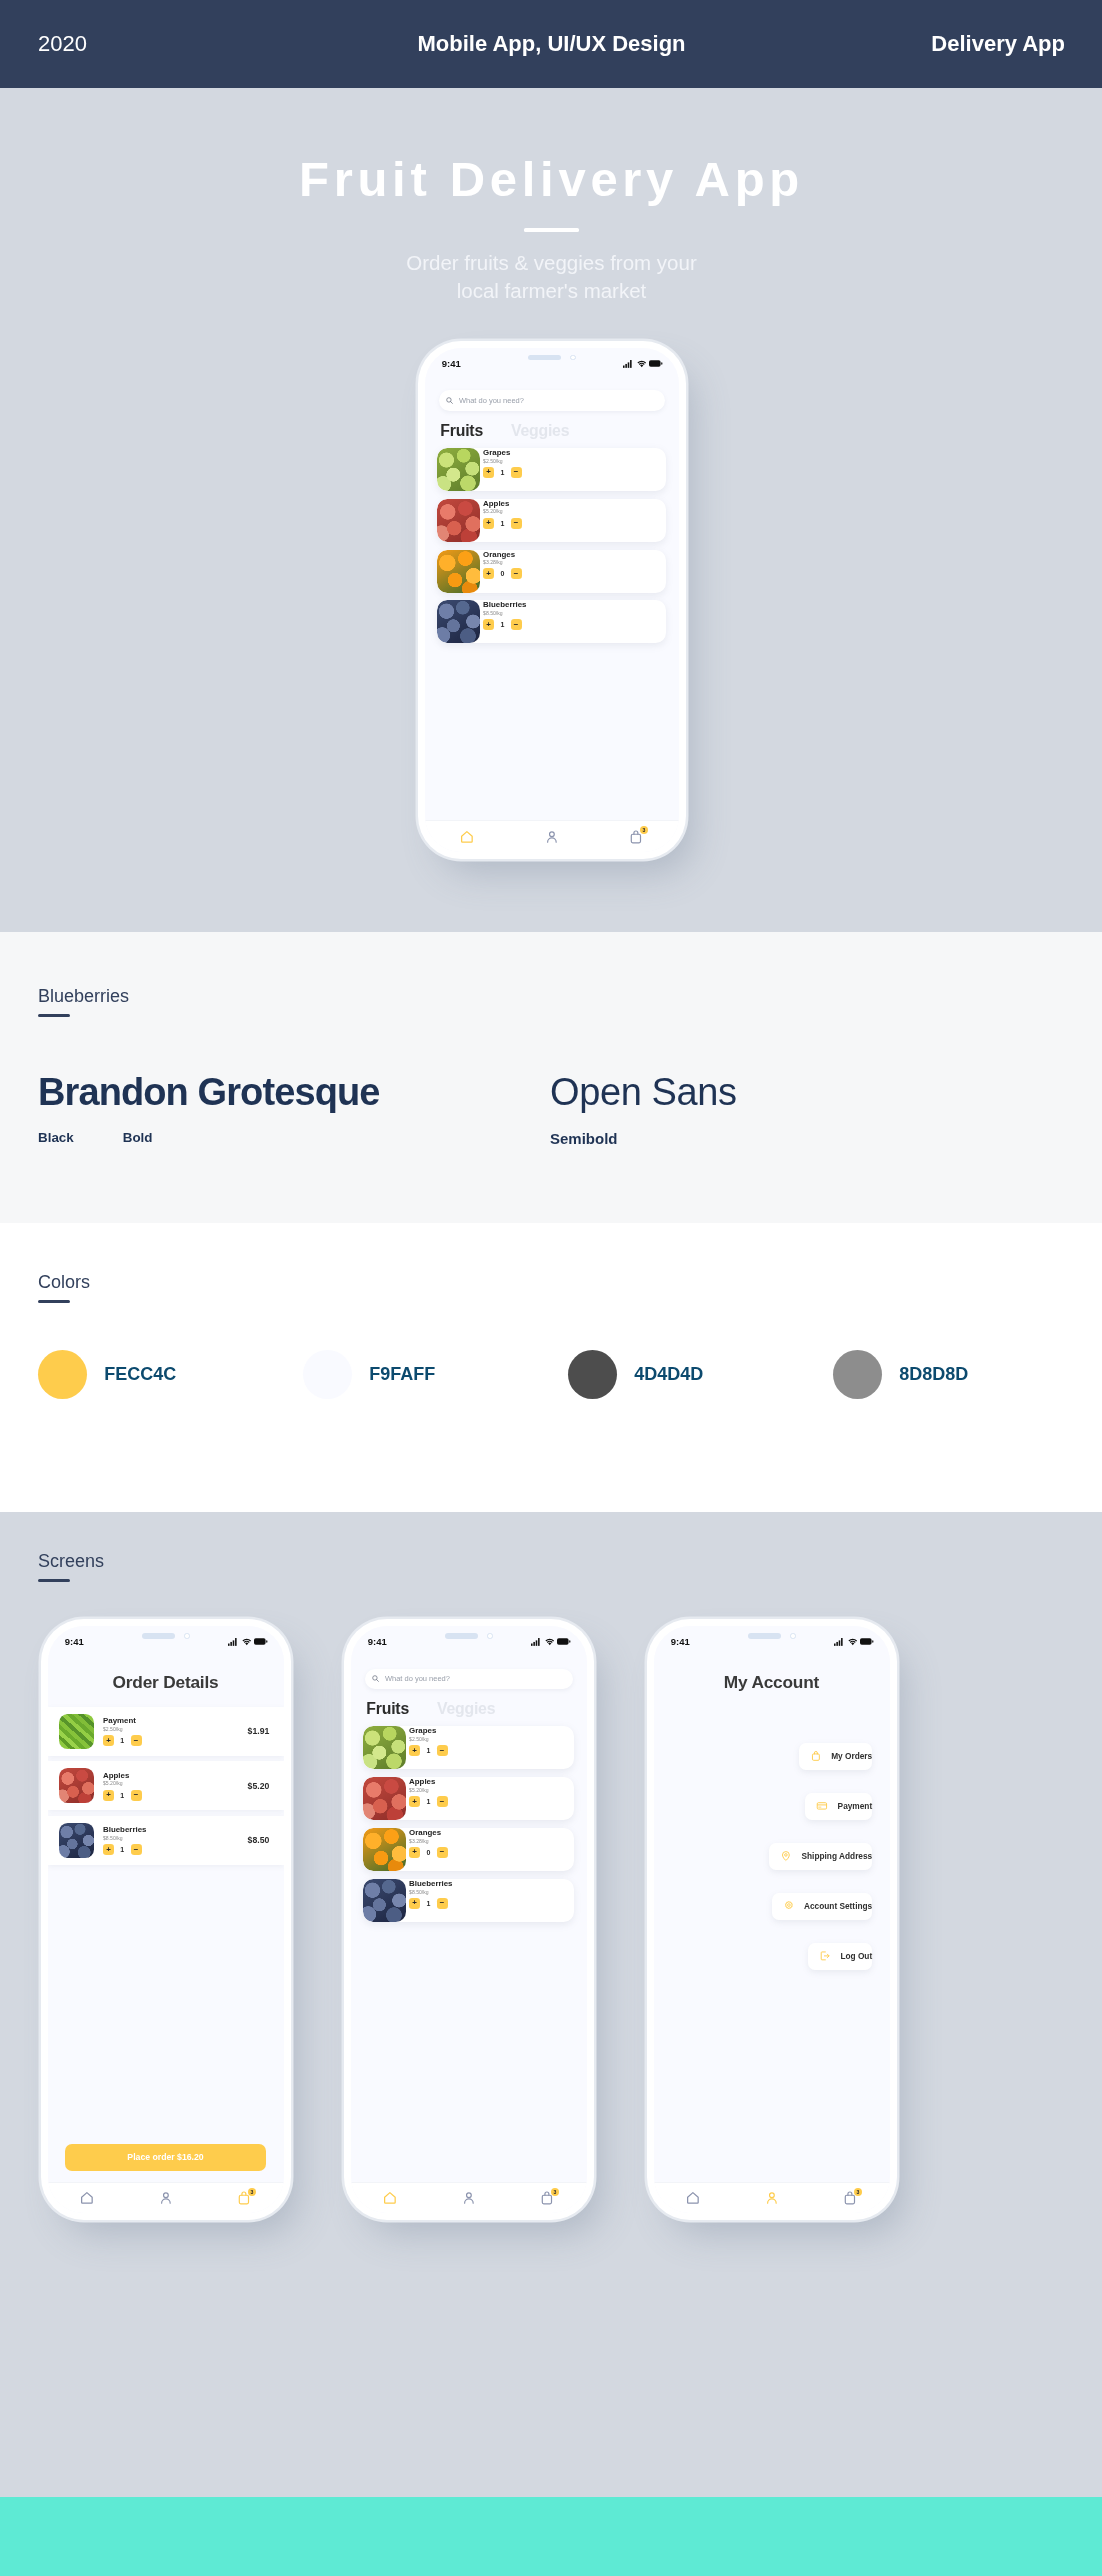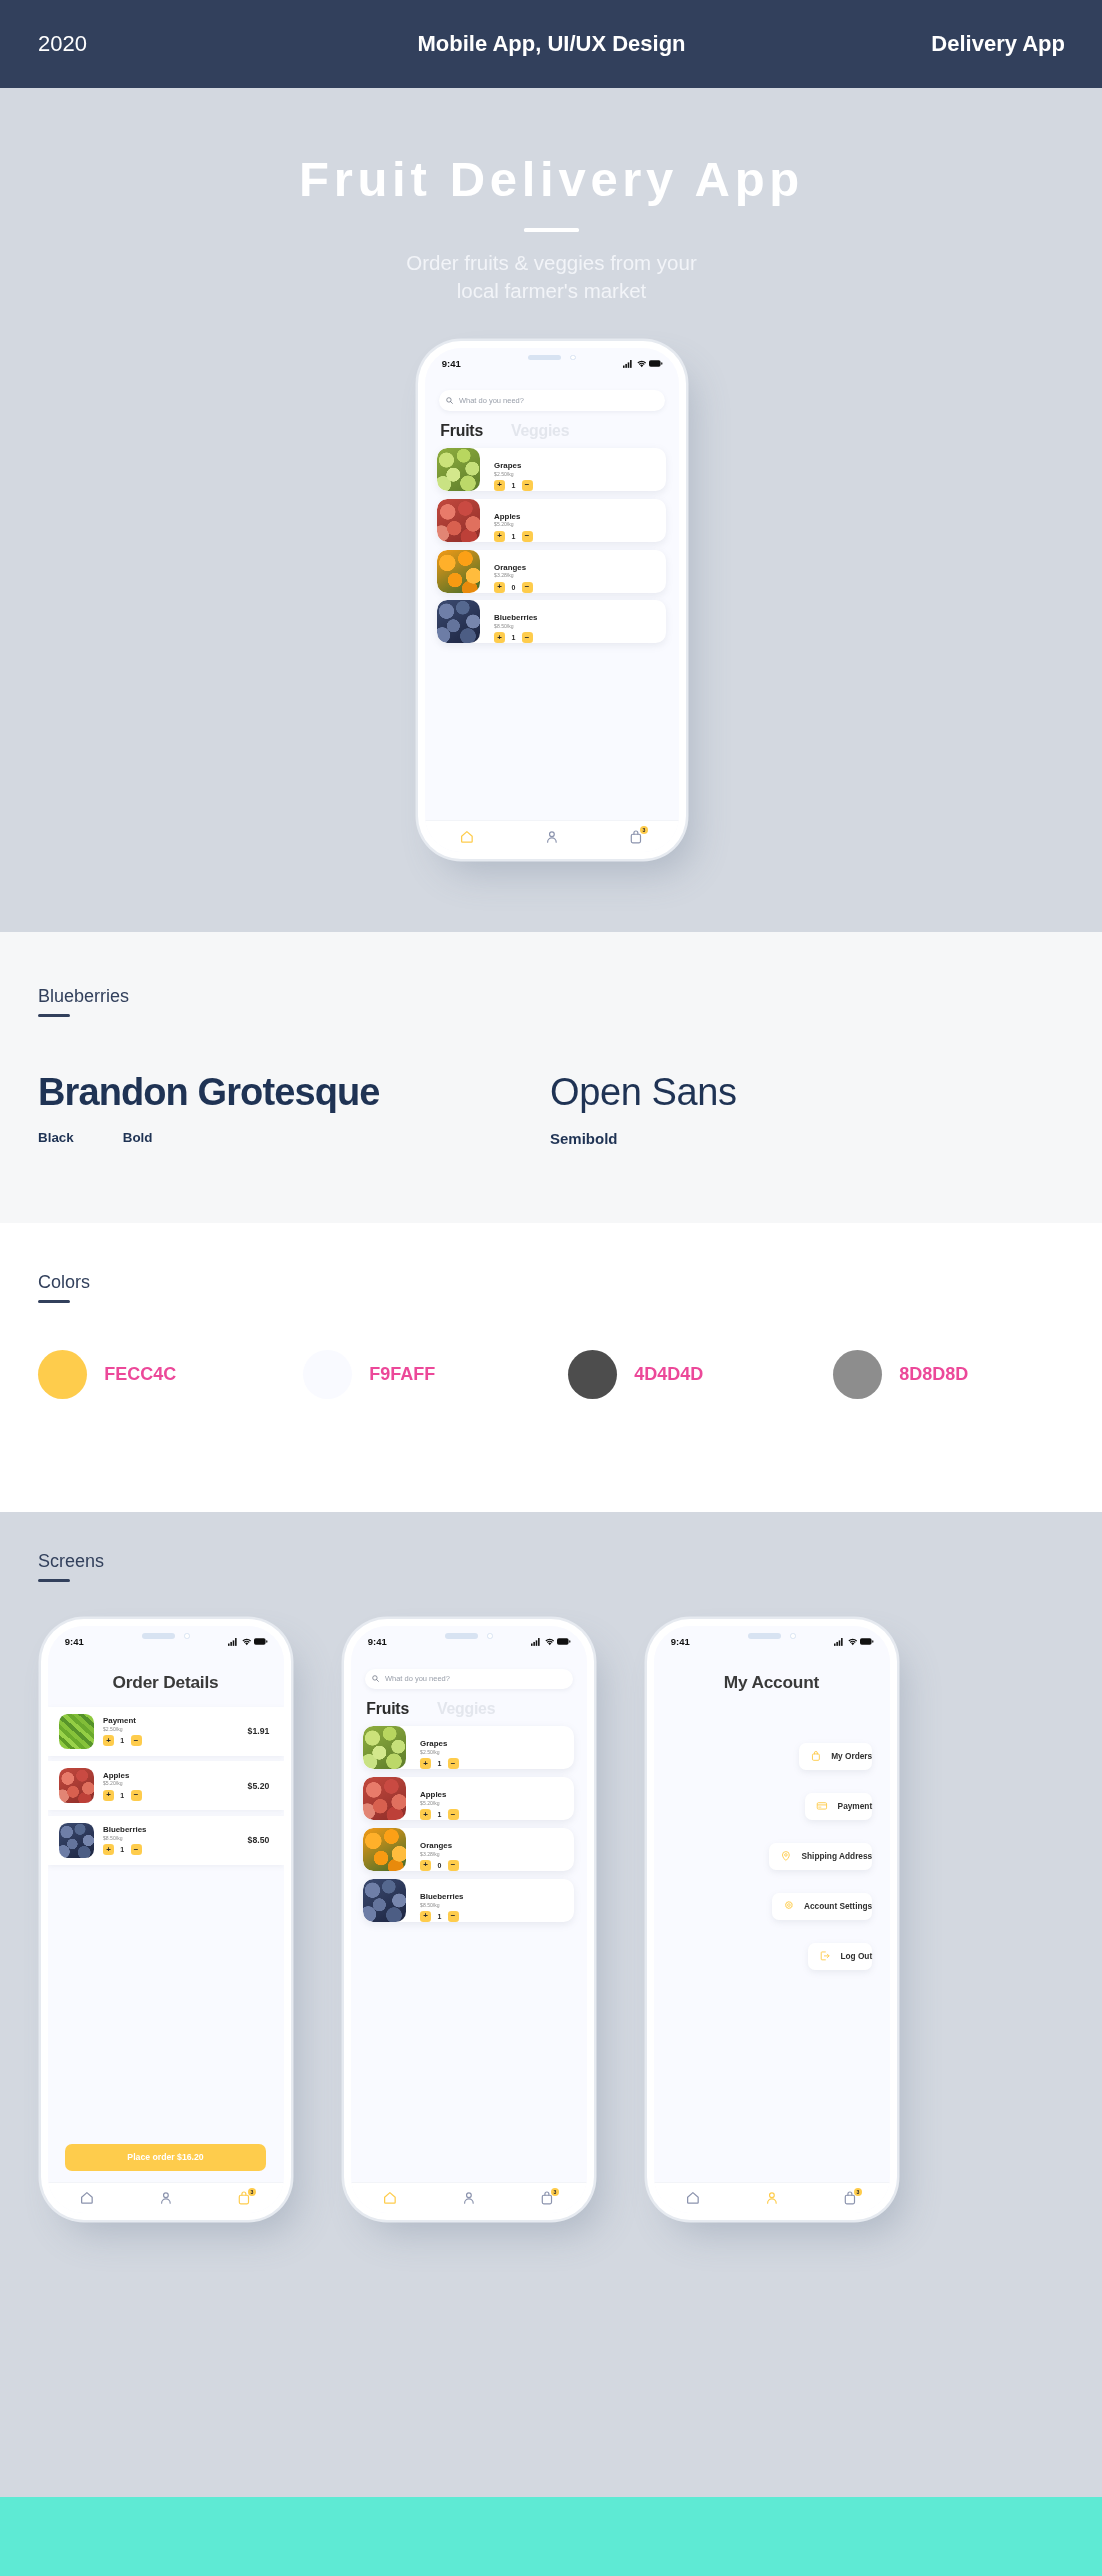--- a/index.html
+++ b/index.html
@@ -90,21 +90,21 @@
   }
   .searchbar .ph { font-size: 7.5px; color: #9aa0ab; }
 
   .tabs { display: flex; align-items: baseline; gap: 28px; padding: 11px 15.8px 0 15.8px; flex: none; }
   .tab-on { font-size: 15.8px; font-weight: 900; color: #2b2b2b; letter-spacing: -0.2px; }
   .tab-off { font-size: 15.8px; font-weight: 900; color: #e3e6ed; letter-spacing: -0.2px; }
 
   .plist { padding: 7.9px 12.6px 0 12.6px; display: flex; flex-direction: column; gap: 7.9px; flex: 1; }
   .pcard {
     background: #fff; border-radius: 10.2px; height: 43px;
-    display: flex; align-items: flex-end; gap: 14px;
+    display: flex; align-items: flex-start; gap: 3px;
     box-shadow: 0 2.4px 7px rgba(120,130,150,0.13);
     position: relative; overflow: hidden;
   }
   .pthumb { width: 43px; height: 43px; border-radius: 10.2px; flex: none; }
   .pinfo { flex: 1; display: flex; flex-direction: column; gap: 0.8px; padding-right: 4.7px; }
   .pname { font-size: 7.9px; font-weight: 900; color: #232323; }
   .pprice { font-size: 5.1px; color: #8d8d8d; }
   .stepper { display: flex; align-items: center; gap: 5.5px; margin-top: 2.4px; }
   .sbtn {
     width: 11px; height: 11px; border-radius: 3.2px; background: #fecc4c;
@@ -140,21 +140,21 @@
   .typo-col { width: 512px; }
   .typo-name-1 { font-size: 38px; font-weight: 900; color: #1f3354; letter-spacing: -0.9px; }
   .typo-name-2 { font-size: 38px; font-weight: 400; color: #1f3354; letter-spacing: -0.4px; }
   .typo-weights { display: flex; gap: 49px; margin-top: 15.8px; }
   .typo-weight { font-size: 13.4px; font-weight: 900; color: #1f3354; }
   .typo-weight-n { font-size: 15px; font-weight: 600; color: #1f3354; }
 
   .colors-row { display: flex; margin-top: 47px; }
   .color-item { width: 265px; display: flex; align-items: center; gap: 17.3px; }
   .swatch { width: 49px; height: 49px; border-radius: 50%; flex: none; }
-  .swatch-hex { font-size: 18px; color: #ec4899; font-weight: 600; }
+  .swatch-hex { font-size: 18px; color: #0c4a6e; font-weight: 600; }
 
   .screens-row { display: flex; gap: 67px; margin-top: 44px; padding-left: 9.5px; }
 
   .phone-sm { width: 236px; height: 587px; }
   .sm-header {
     height: 49px; background: #f9faff; display: flex;
     align-items: center; justify-content: center; flex: none;
   }
   .sm-title { font-size: 17.3px; font-weight: 900; color: #3a3a3a; letter-spacing: -0.2px; }
 

